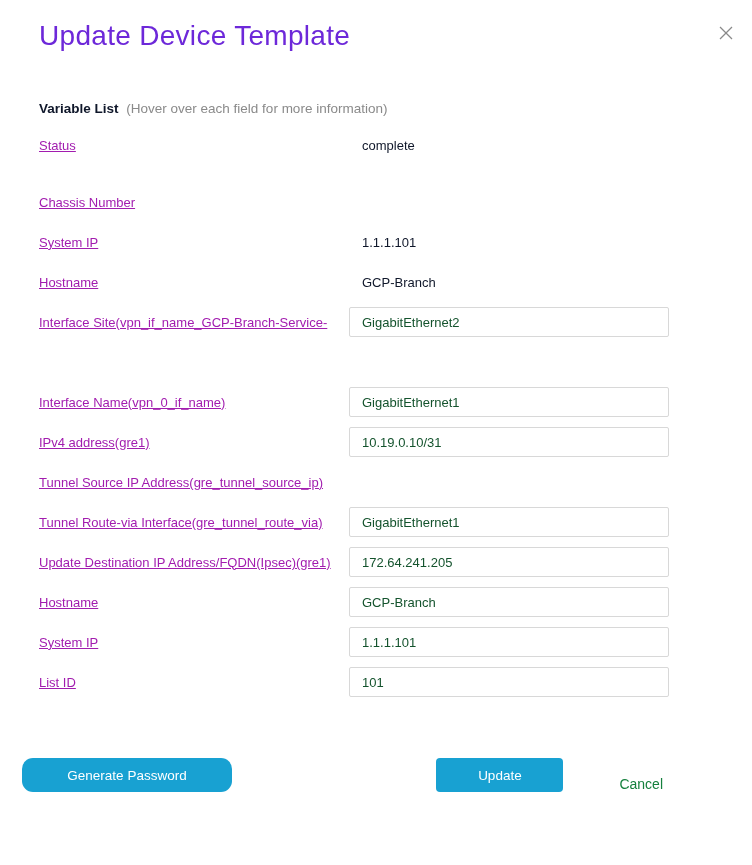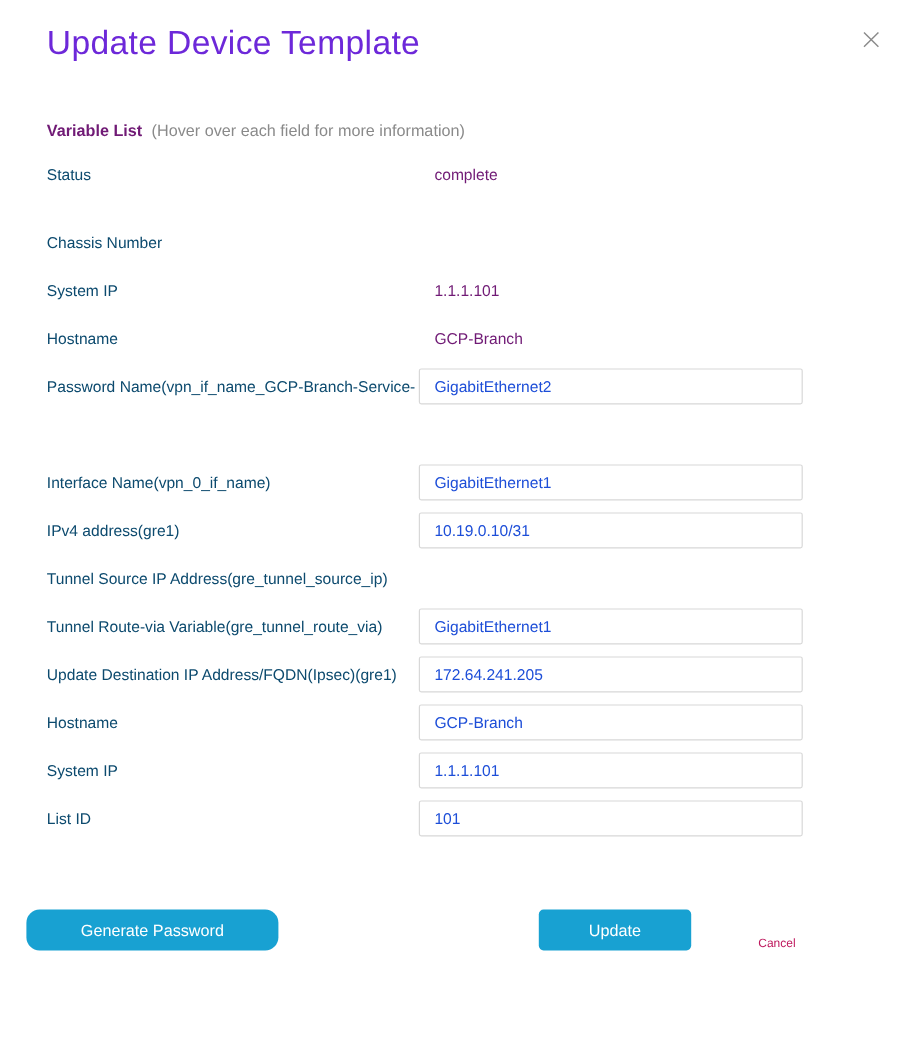--- a/index.html
+++ b/index.html
@@ -30,55 +30,56 @@
   }
 
   .section-header {
     margin: 47px 0 8px 39px;
     font-size: 13.5px;
     line-height: 16px;
     color: #8a8a8a;
   }
   .section-header .heading {
     font-weight: bold;
-    color: #701a75;
+    color: #0f172a;
     margin-right: 4px;
   }
 
   .fields { margin-left: 39px; width: 630px; }
 
   .row {
     display: flex;
     align-items: center;
     height: 40px;
   }
   .row--spaced { margin-top: 17px; }
 
   .row-label {
     width: 310px;
     flex-shrink: 0;
     font-size: 13px;
-    color: #0c4a6e;
+    color: #a21caf;
     white-space: nowrap;
     overflow: hidden;
+    text-decoration: underline;
   }
   .row-value {
     padding-left: 13px;
     font-size: 13px;
-    color: #701a75;
+    color: #0f172a;
   }
   .row input {
     width: 320px;
     height: 30px;
     border: 1px solid #d8d8d8;
     border-radius: 2px;
     padding: 0 12px;
     font-family: "Liberation Sans", sans-serif;
     font-size: 13px;
-    color: #1d4ed8;
+    color: #14532d;
     background: #ffffff;
     outline: none;
   }
 
   .footer {
     display: flex;
     align-items: center;
     justify-content: space-between;
     margin: 56px 89px 0 22px;
   }
@@ -90,23 +91,23 @@
     color: #ffffff;
     font-family: "Liberation Sans", sans-serif;
     font-size: 13.5px;
     cursor: pointer;
   }
   .btn-generate { width: 210px; border-radius: 11px; }
   .btn-update { width: 127px; }
   .footer-right { display: flex; align-items: flex-end; gap: 56px; }
   .link-cancel {
     background: none; border: none; padding: 0;
-    color: #be185d;
+    color: #15803d;
     font-family: "Liberation Sans", sans-serif;
-    font-size: 10px;
+    font-size: 14px;
     cursor: pointer;
   }
 </style>
 </head>
 <body>
 
 <div class="dialog">
 
   <button class="close-btn" aria-label="Close">
     <svg width="16" height="16" viewBox="0 0 16 16">
@@ -135,38 +136,38 @@
     <div class="row">
       <div class="row-label">System IP</div>
       <div class="row-value">1.1.1.101</div>
     </div>
     <div class="row">
       <div class="row-label">Hostname</div>
       <div class="row-value">GCP-Branch</div>
     </div>
 
     <div class="row">
-      <div class="row-label">Password Name(vpn_if_name_GCP-Branch-Service-</div>
+      <div class="row-label">Interface Site(vpn_if_name_GCP-Branch-Service-</div>
       <input type="text" value="GigabitEthernet2" style="">
     </div>
     <div class="row">
     </div>
     <div class="row">
       <div class="row-label">Interface Name(vpn_0_if_name)</div>
       <input type="text" value="GigabitEthernet1" style="">
     </div>
     <div class="row">
       <div class="row-label">IPv4 address(gre1)</div>
       <input type="text" value="10.19.0.10/31" style="">
     </div>
     <div class="row">
       <div class="row-label">Tunnel Source IP Address(gre_tunnel_source_ip)</div>
     </div>
     <div class="row">
-      <div class="row-label">Tunnel Route-via Variable(gre_tunnel_route_via)</div>
+      <div class="row-label">Tunnel Route-via Interface(gre_tunnel_route_via)</div>
       <input type="text" value="GigabitEthernet1" style="">
     </div>
     <div class="row">
       <div class="row-label">Update Destination IP Address/FQDN(Ipsec)(gre1)</div>
       <input type="text" value="172.64.241.205" style="">
     </div>
     <div class="row">
       <div class="row-label">Hostname</div>
       <input type="text" value="GCP-Branch" style="">
     </div>

